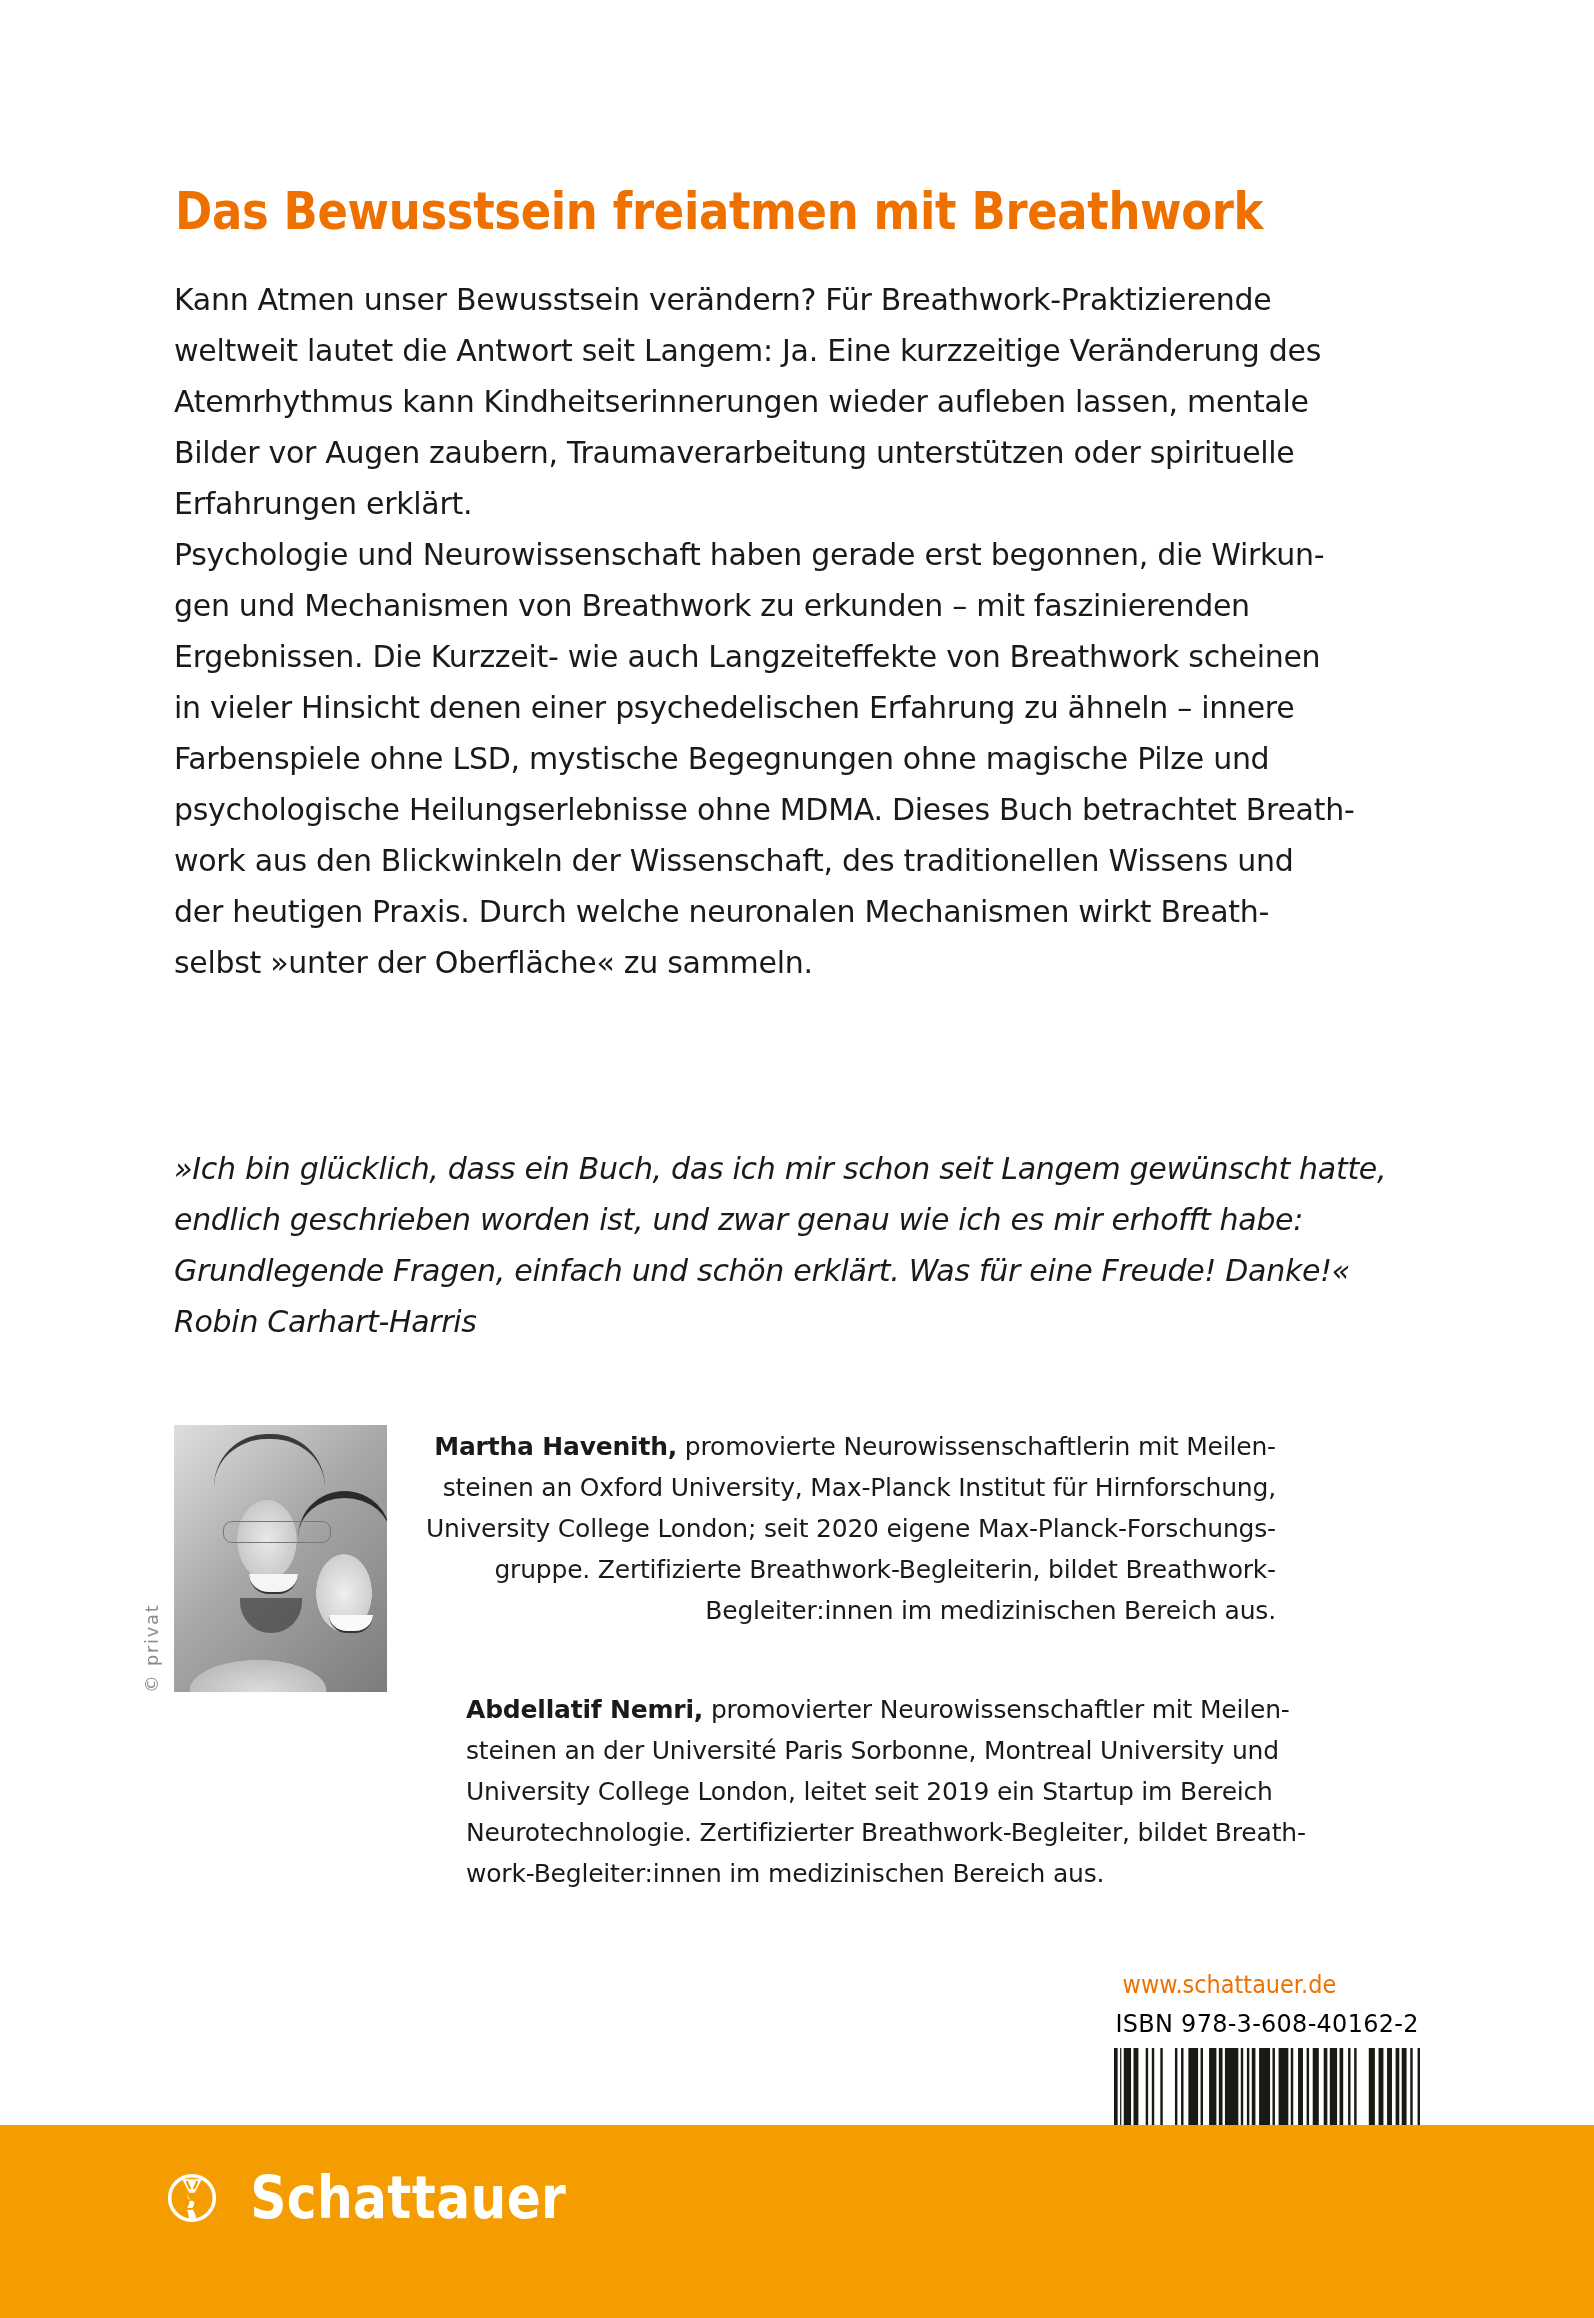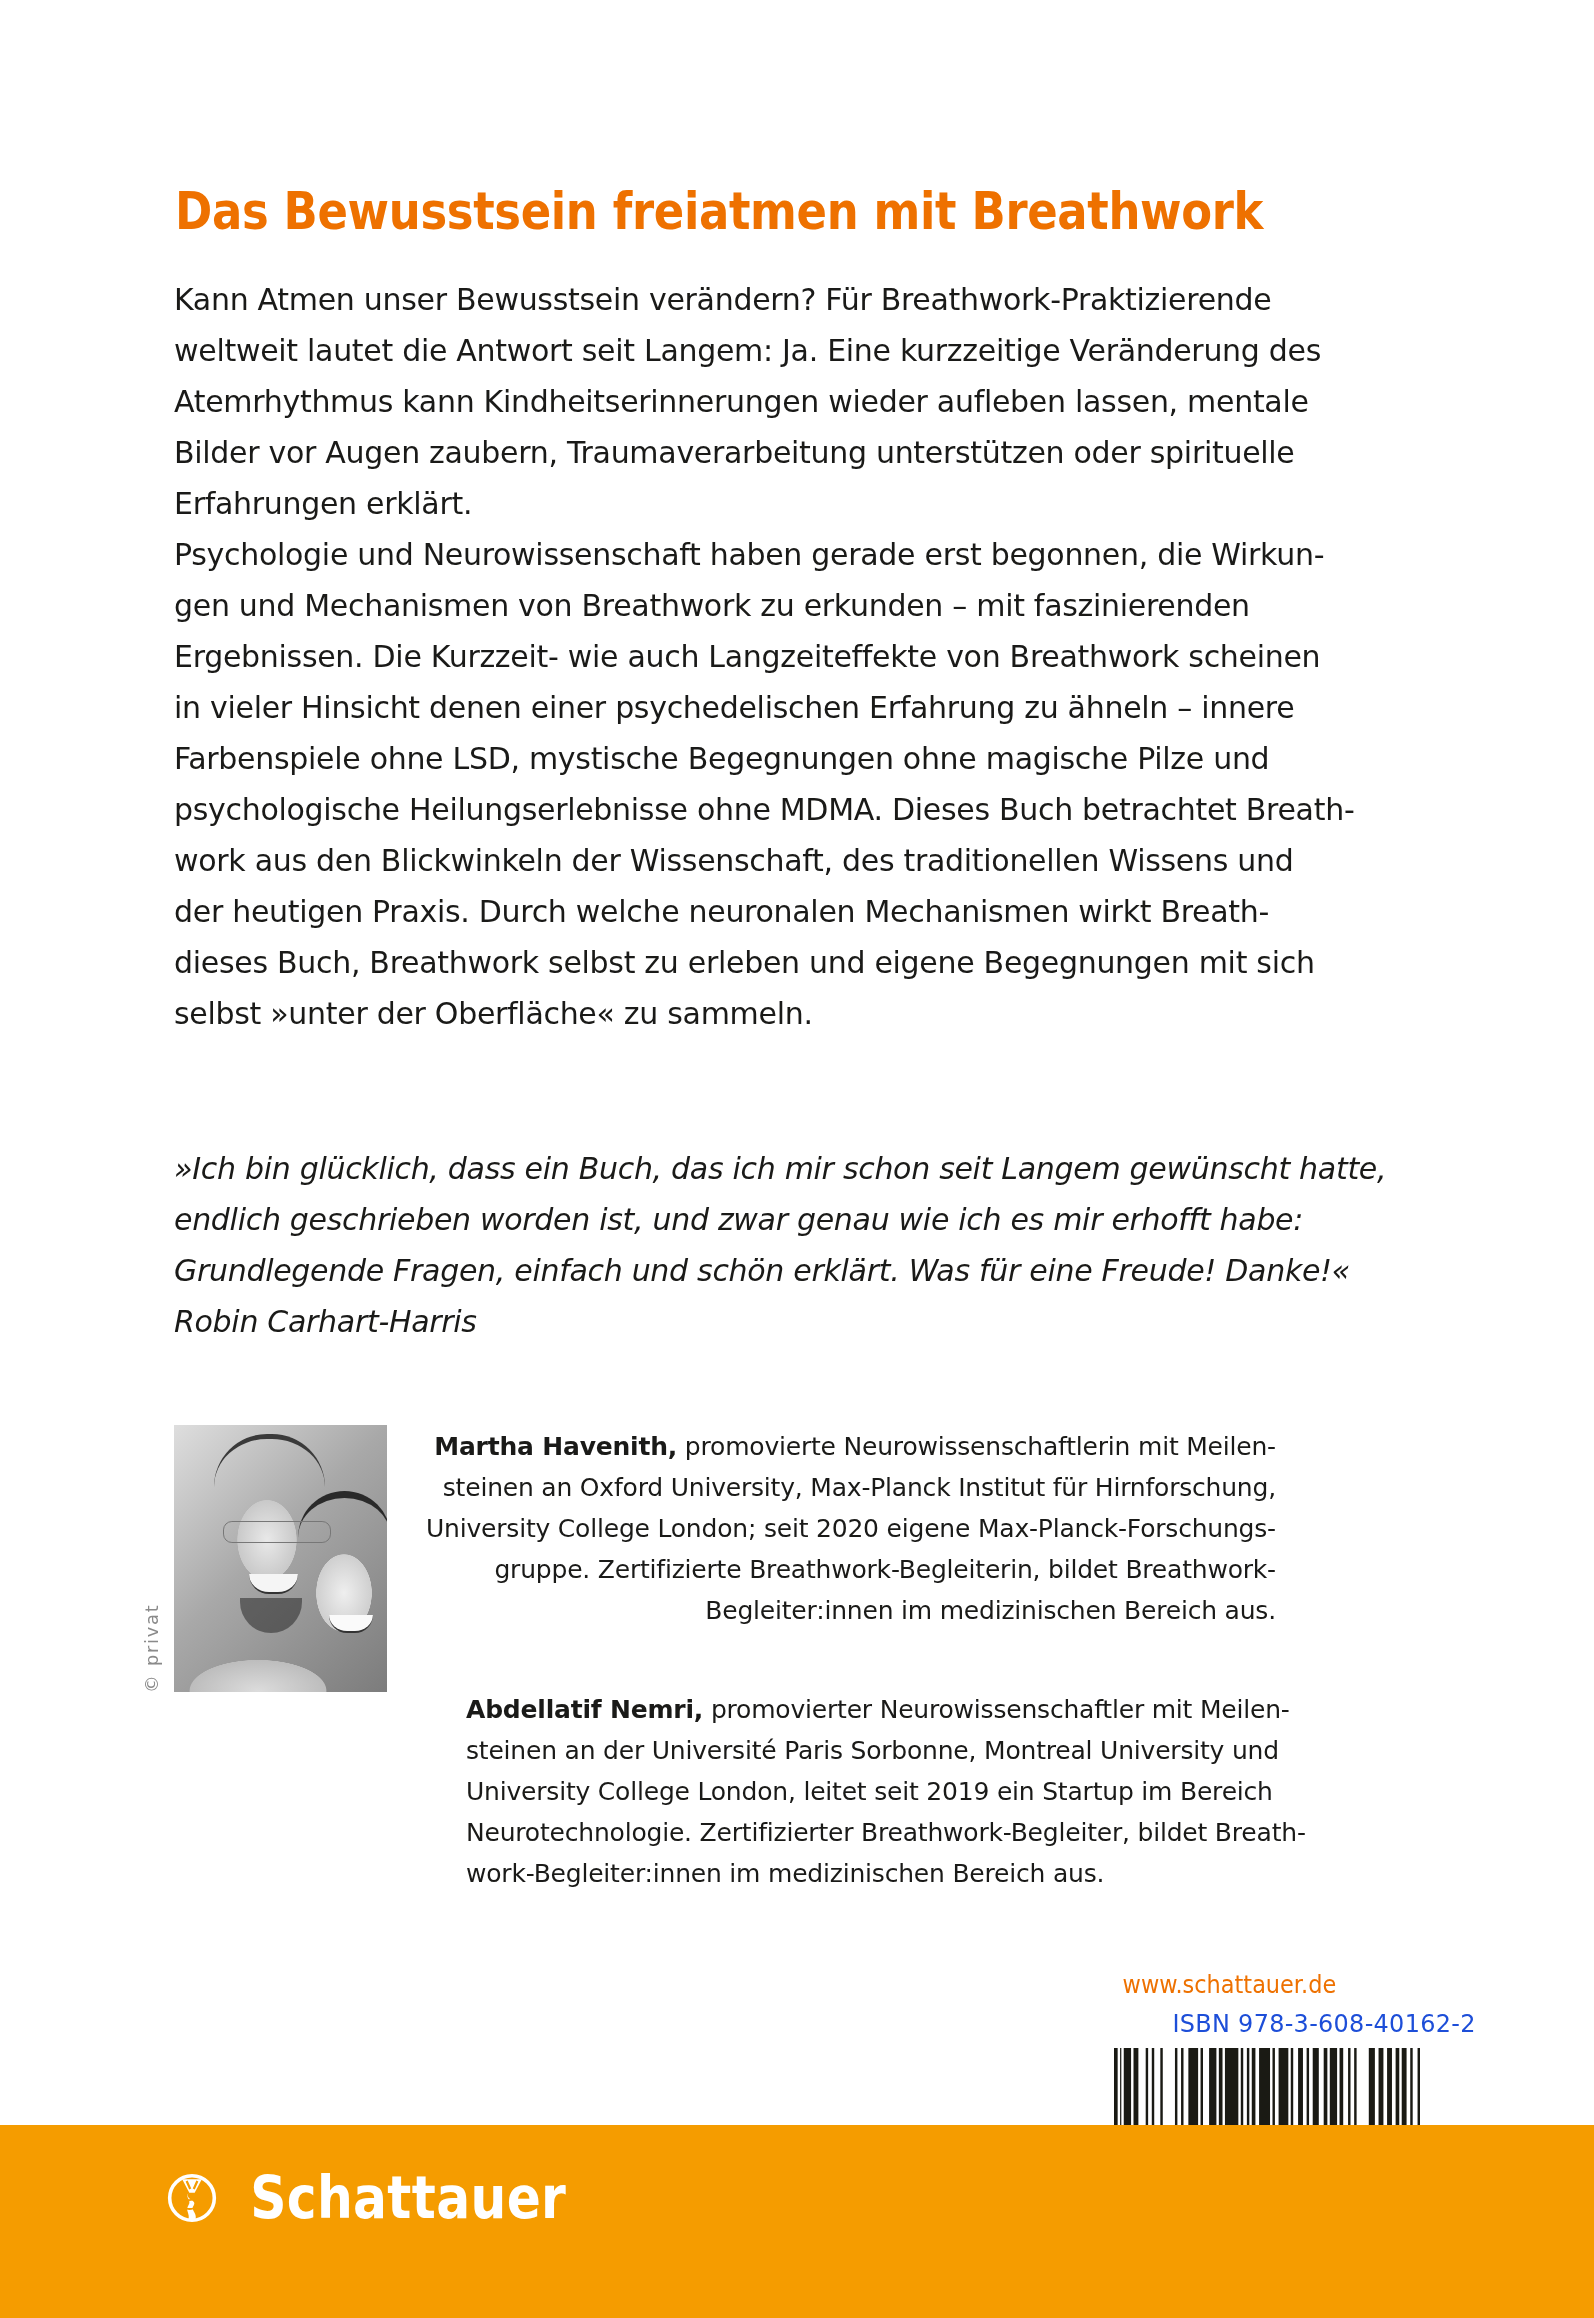--- a/index.html
+++ b/index.html
@@ -45,22 +45,22 @@
   .credit {
     position: absolute; left: 142px; top: 1693px;
     transform: rotate(-90deg); transform-origin: left top;
     font-size: 17.7px; color: #8a8a8a; white-space: nowrap; letter-spacing: 1.8px;
   }
   .website {
     position: absolute; left: 1115px; top: 1968px; font-size: 24px; line-height: 35px;
     color: #ee7100; white-space: nowrap;
   }
   .isbn {
-    position: absolute; left: 1172px; top: 2007px; font-size: 24px; line-height: 35px;
-    color: #1d4ed8; white-space: nowrap; letter-spacing: 0.3px;
+    position: absolute; left: 1115px; top: 2007px; font-size: 24px; line-height: 35px;
+    color: #000000; white-space: nowrap; letter-spacing: 0.3px;
   }
   .barcode { position: absolute; left: 1114px; top: 2048px; width: 306px; height: 78px; }
   .band {
     position: absolute; left: 0; top: 2125px; width: 1594px; height: 194px;
     background: #f59c00;
   }
   .logo { position: absolute; left: 167px; top: 2169px; display: flex; align-items: center; }
   .logo-mark { width: 50px; height: 50px; }
   .logo-text {
     margin-left: 8.9px; font-size: 58px; line-height: 58px; font-weight: bold;
@@ -79,21 +79,20 @@
   <span class="line">Bilder vor Augen zaubern, Traumaverarbeitung unterstützen oder spirituelle</span>
   <span class="line">Erfahrungen erklärt.</span>
   <span class="line">Psychologie und Neurowissenschaft haben gerade erst begonnen, die Wirkun-</span>
   <span class="line">gen und Mechanismen von Breathwork zu erkunden – mit faszinierenden</span>
   <span class="line">Ergebnissen. Die Kurzzeit- wie auch Langzeiteffekte von Breathwork scheinen</span>
   <span class="line">in vieler Hinsicht denen einer psychedelischen Erfahrung zu ähneln – innere</span>
   <span class="line">Farbenspiele ohne LSD, mystische Begegnungen ohne magische Pilze und</span>
   <span class="line">psychologische Heilungserlebnisse ohne MDMA. Dieses Buch betrachtet Breath-</span>
   <span class="line">work aus den Blickwinkeln der Wissenschaft, des traditionellen Wissens und</span>
   <span class="line">der heutigen Praxis. Durch welche neuronalen Mechanismen wirkt Breath-</span>
-  <span class="line">dieses Buch, Breathwork selbst zu erleben und eigene Begegnungen mit sich</span>
   <span class="line">selbst »unter der Oberfläche« zu sammeln.</span>
 </div>
 
 <div class="para quote" style="top:1143px;">
   <span class="line">»Ich bin glücklich, dass ein Buch, das ich mir schon seit Langem gewünscht hatte,</span>
   <span class="line">endlich geschrieben worden ist, und zwar genau wie ich es mir erhofft habe:</span>
   <span class="line">Grundlegende Fragen, einfach und schön erklärt. Was für eine Freude! Danke!«</span>
   <span class="line">Robin Carhart-Harris</span>
 </div>
 

